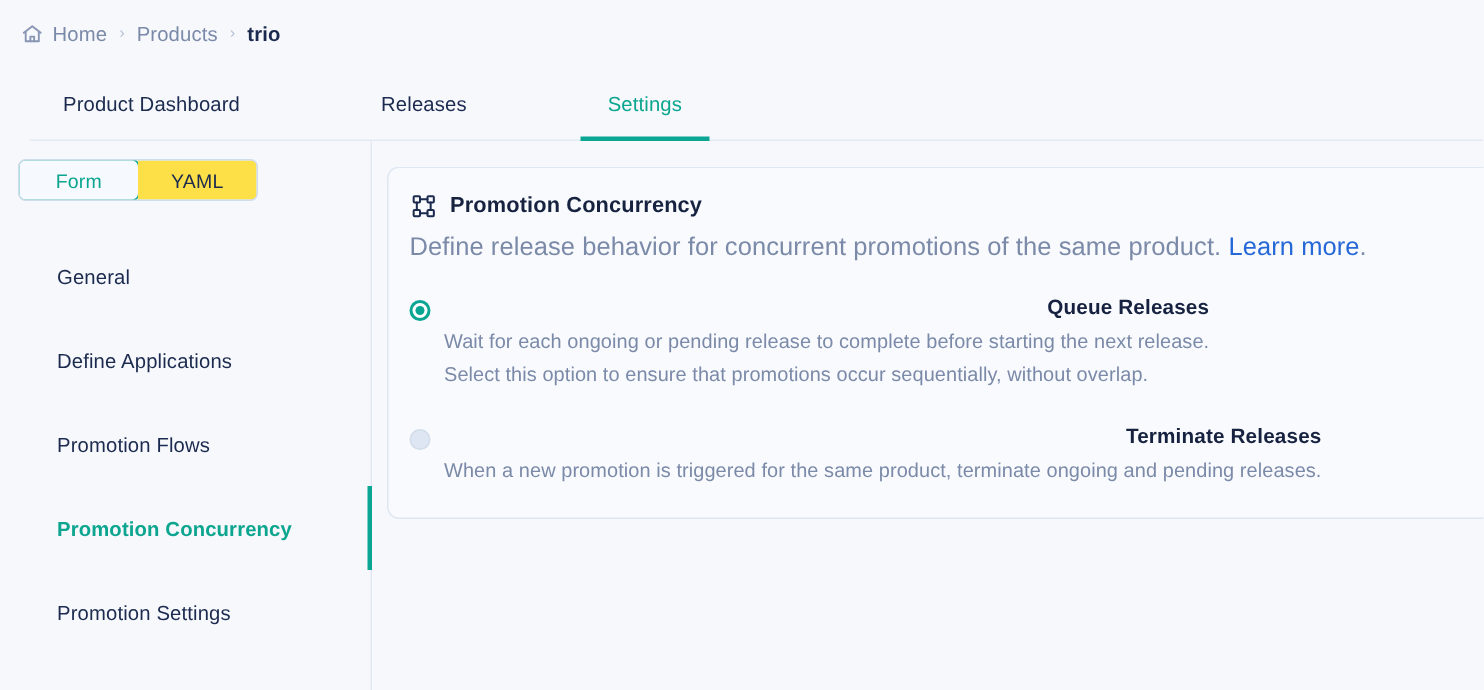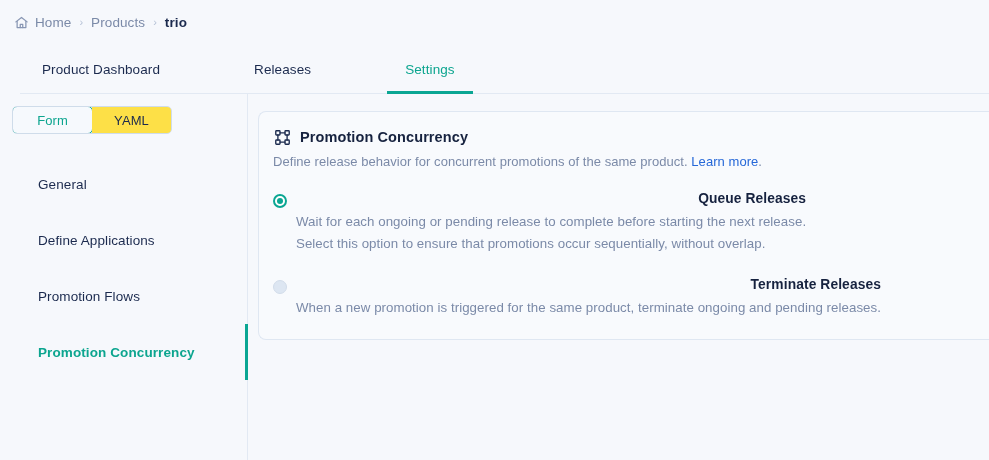--- a/index.html
+++ b/index.html
@@ -207,21 +207,21 @@
     color: #1b2a4e;
     flex: 0 0 18px;
   }
   .card-title {
     font-size: 14.5px;
     font-weight: 700;
     color: #16223f;
     letter-spacing: .1px;
   }
   .card-sub {
-    font-size: 13px;
+    font-size: 17px;
     color: #7b8aa8;
     margin-left: 0;
     letter-spacing: .05px;
     line-height: 1.45;
   }
   .card-sub a {
     color: #2668d8;
     text-decoration: none;
   }
 
@@ -301,20 +301,21 @@
     <div class="segmented">
       <div class="seg active">Form</div>
       <div class="seg">YAML</div>
     </div>
 
     <div class="navlist">
       <div class="navitem">General</div>
       <div class="navitem">Define Applications</div>
       <div class="navitem">Promotion Flows</div>
       <div class="navitem active">Promotion Concurrency</div>
+      <div class="navitem">Promotion Settings</div>
 
     </div>
 
   </div>
 
   <div class="content">
     <div class="card">
 
       <div class="card-head">
         <span class="head-icon">

